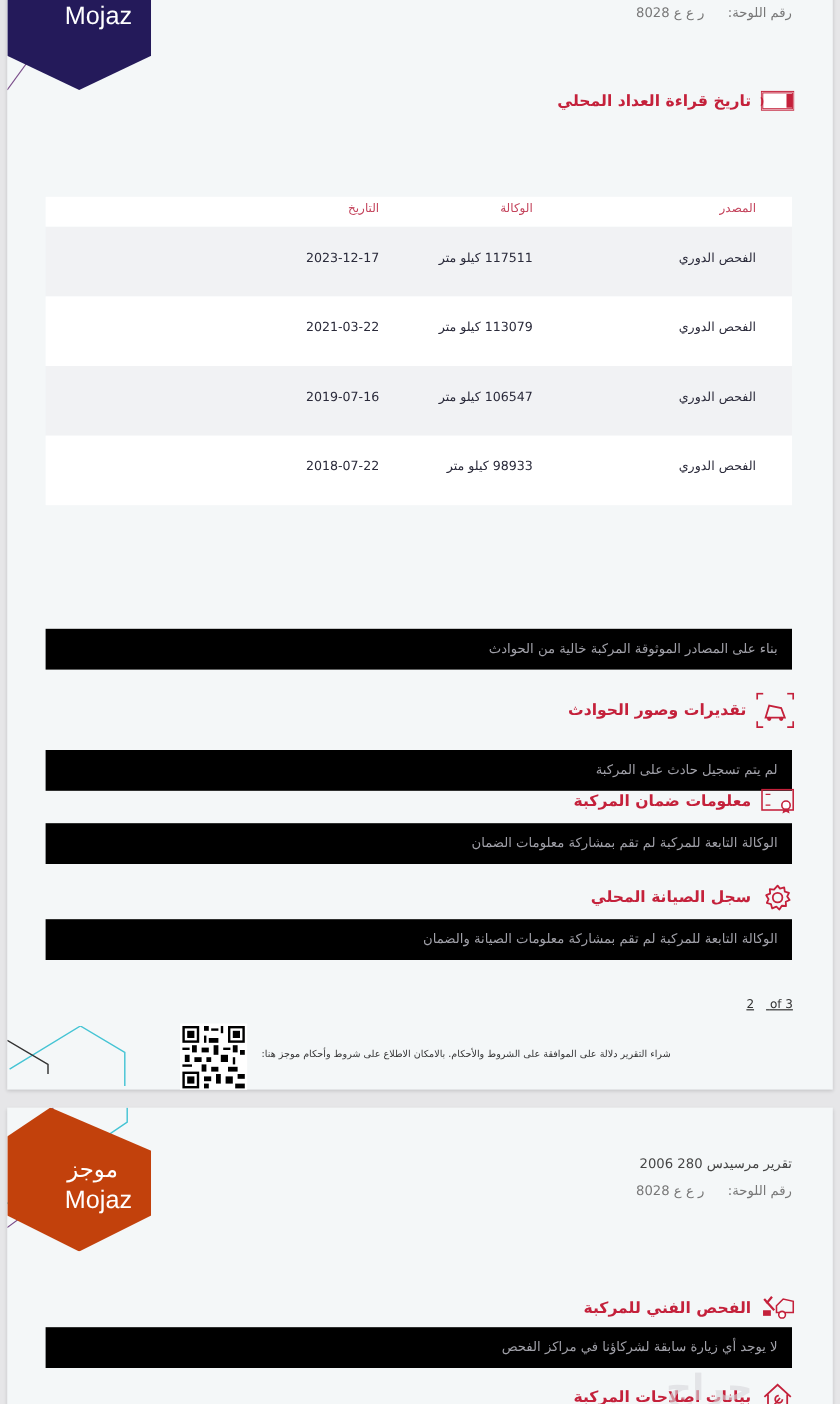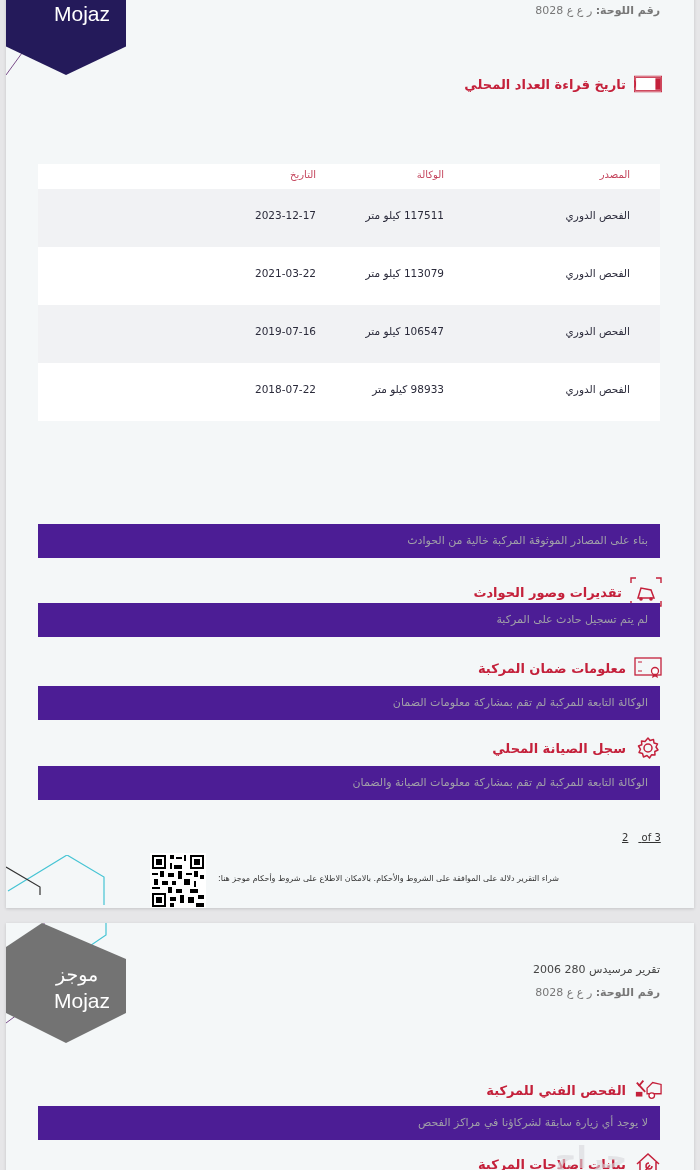--- a/index.html
+++ b/index.html
@@ -18,51 +18,51 @@
   .logo-hex {
     position: absolute; left: 0; width: 120px;
     background: #241a5a;
     clip-path: polygon(0 0, 100% 0, 100% 70%, 50% 100%, 0 70%);
   }
   .page1 .logo-hex { top: 0; height: 95px; }
   .logo-text { position: absolute; color: #fff; font-family: "Liberation Sans", sans-serif; }
   .page1 .logo-en { left: 48px; top: 22px; font-size: 21px; }
   .page2 .logo-hex2 {
     position: absolute; left: 0; top: 0; width: 120px; height: 120px;
-    background: #737373;
+    background: #c2410c;
     clip-path: polygon(30% 0, 100% 30%, 100% 75%, 50% 100%, 0 75%, 0 20%);
   }
   .page2 .logo-ar { left: 50px; top: 40px; font-size: 19px; }
   .page2 .logo-en { left: 48px; top: 66px; font-size: 21px; }
 
   .deco-svg { position: absolute; pointer-events: none; }
 
   .meta { position: absolute; right: 34px; color: #777; font-size: 11px; direction: rtl; }
-  .meta .lbl { margin-left: 0; font-weight: bold; }
+  .meta .lbl { margin-left: 16px; }
 
   .section-title {
     position: absolute; right: 32px; display: flex; align-items: center; gap: 8px;
     direction: rtl; color: #c4213b; font-size: 13px; font-weight: bold;
   }
   .icon-box { width: 28px; height: 22px; display: inline-flex; align-items: center; justify-content: center; }
 
   .table { position: absolute; left: 32px; width: 622px; }
   .thead { height: 25px; background: #fff; position: relative; }
   .th { position: absolute; top: 5px; color: #c4445c; font-size: 10px; direction: rtl; }
   .trow { height: 58px; position: relative; }
   .trow.alt { background: #f1f2f4; }
   .trow.wht { background: #fff; }
   .td { position: absolute; top: 20px; color: #2a2a3a; font-size: 10.5px; direction: rtl; font-weight: normal; }
   .c-src { right: 30px; }
   .c-read { right: 216px; }
   .c-date { right: 344px; }
 
   .info-box {
     position: absolute; left: 32px; width: 622px; height: 34px;
-    background: #4c1d95; color: #a0a0a8; font-size: 11px;
+    background: #000000; color: #a0a0a8; font-size: 11px;
     direction: rtl; padding: 10px 12px 0 12px;
   }
 
   .footer-text { position: absolute; left: 212px; top: 894px; font-size: 8px; color: #333; direction: rtl; white-space: nowrap; }
   .pager { position: absolute; left: 616px; top: 852px; font-size: 10px; color: #333; text-decoration: underline; }
   .pager span { margin-right: 10px; }
   .qr { position: absolute; left: 144px; top: 873px; width: 56px; height: 56px; background: #fff; }
 
   .watermark { position: absolute; left: 555px; top: 1140px; color: #d8d8dc; font-size: 30px; font-weight: bold; opacity: 0.6; }
 </style>
@@ -128,21 +128,21 @@
     <span class="icon-box" style="width:32px;height:30px">
       <svg width="32" height="30" viewBox="0 0 32 30">
           <path d="M1 6 V1 H6 M26 1 H31 V6 M31 24 V29 H26 M6 29 H1 V24" fill="none" stroke="#c4213b" stroke-width="1.4"></path>
           <path d="M8 21 L11 11 L21 13 L24 21 Z" fill="none" stroke="#c4213b" stroke-width="1.5"></path>
           <circle cx="11" cy="22" r="1.8" fill="#c4213b"></circle>
           <circle cx="21" cy="22" r="1.8" fill="#c4213b"></circle>
         </svg>
     </span>
     <span>تقديرات وصور الحوادث</span>
   </div>
-  <div class="info-box" style="top:623px">لم يتم تسجيل حادث على المركبة</div>
+  <div class="info-box" style="top:645px">لم يتم تسجيل حادث على المركبة</div>
 
   <div class="section-title" style="top:677px">
     <span class="icon-box">
       <svg width="28" height="22" viewBox="0 0 28 22">
           <rect x="1" y="1" width="26" height="17" fill="none" stroke="#c4213b" stroke-width="1.3"></rect>
           <line x1="4" y1="5" x2="8" y2="5" stroke="#c4213b"></line>
           <line x1="4" y1="14" x2="8" y2="14" stroke="#c4213b"></line>
           <circle cx="21" cy="14" r="3.5" fill="#fff" stroke="#c4213b" stroke-width="1.3"></circle>
           <path d="M19 17 L18 21 L21 19.5 L24 21 L23 17" fill="#c4213b"></path>
         </svg>

